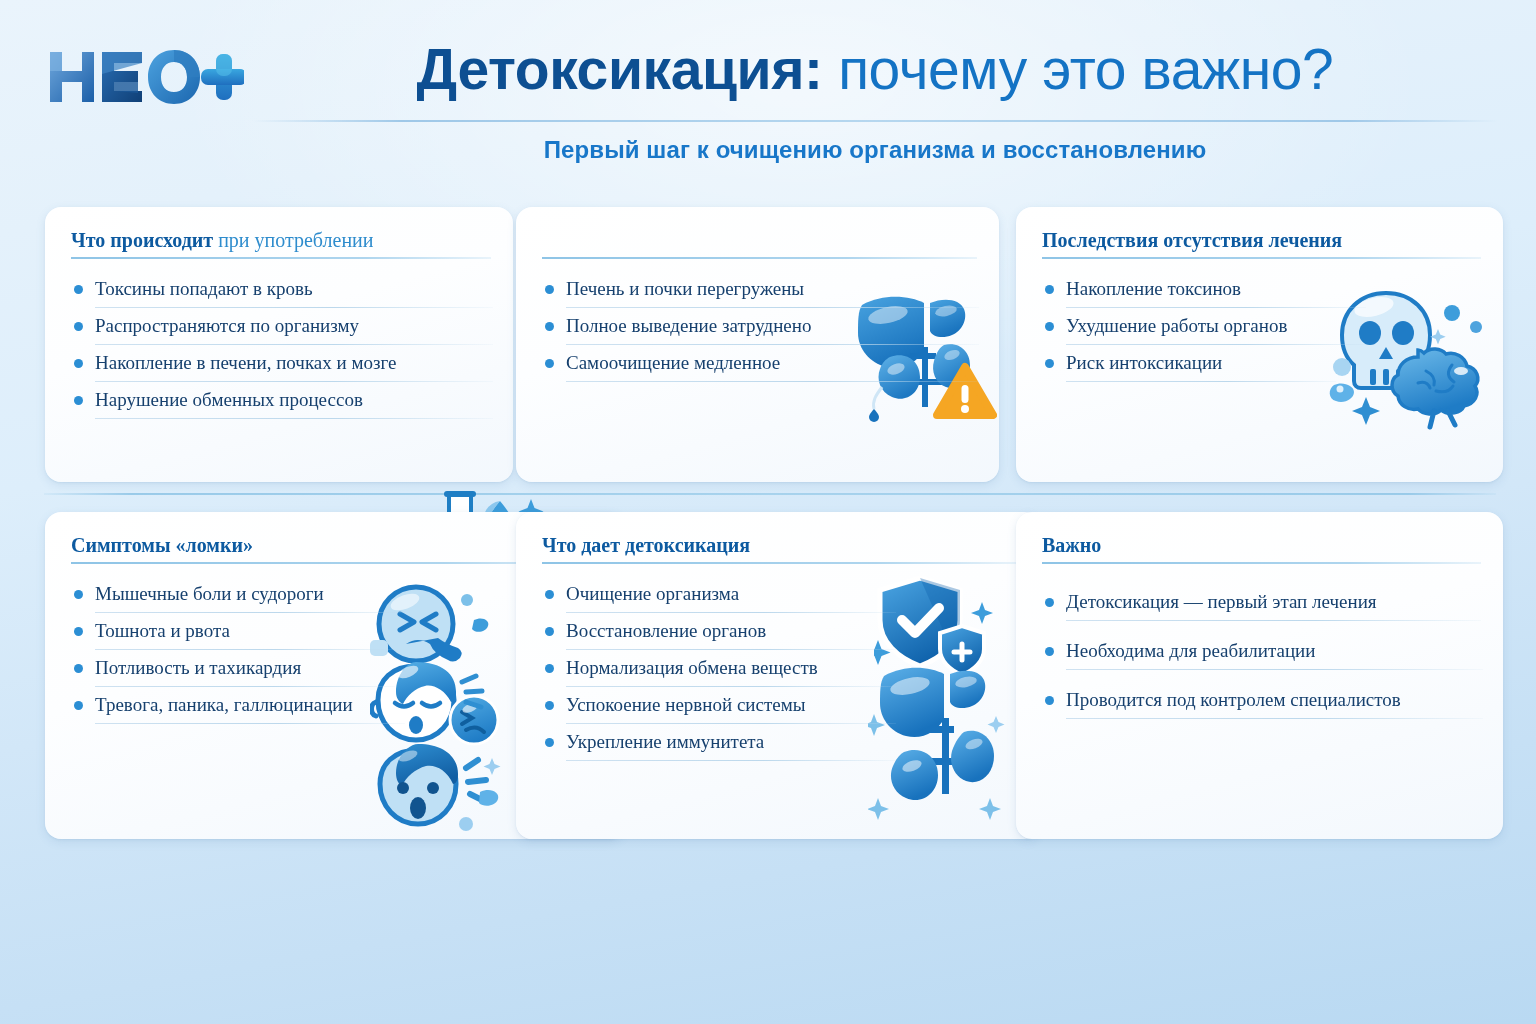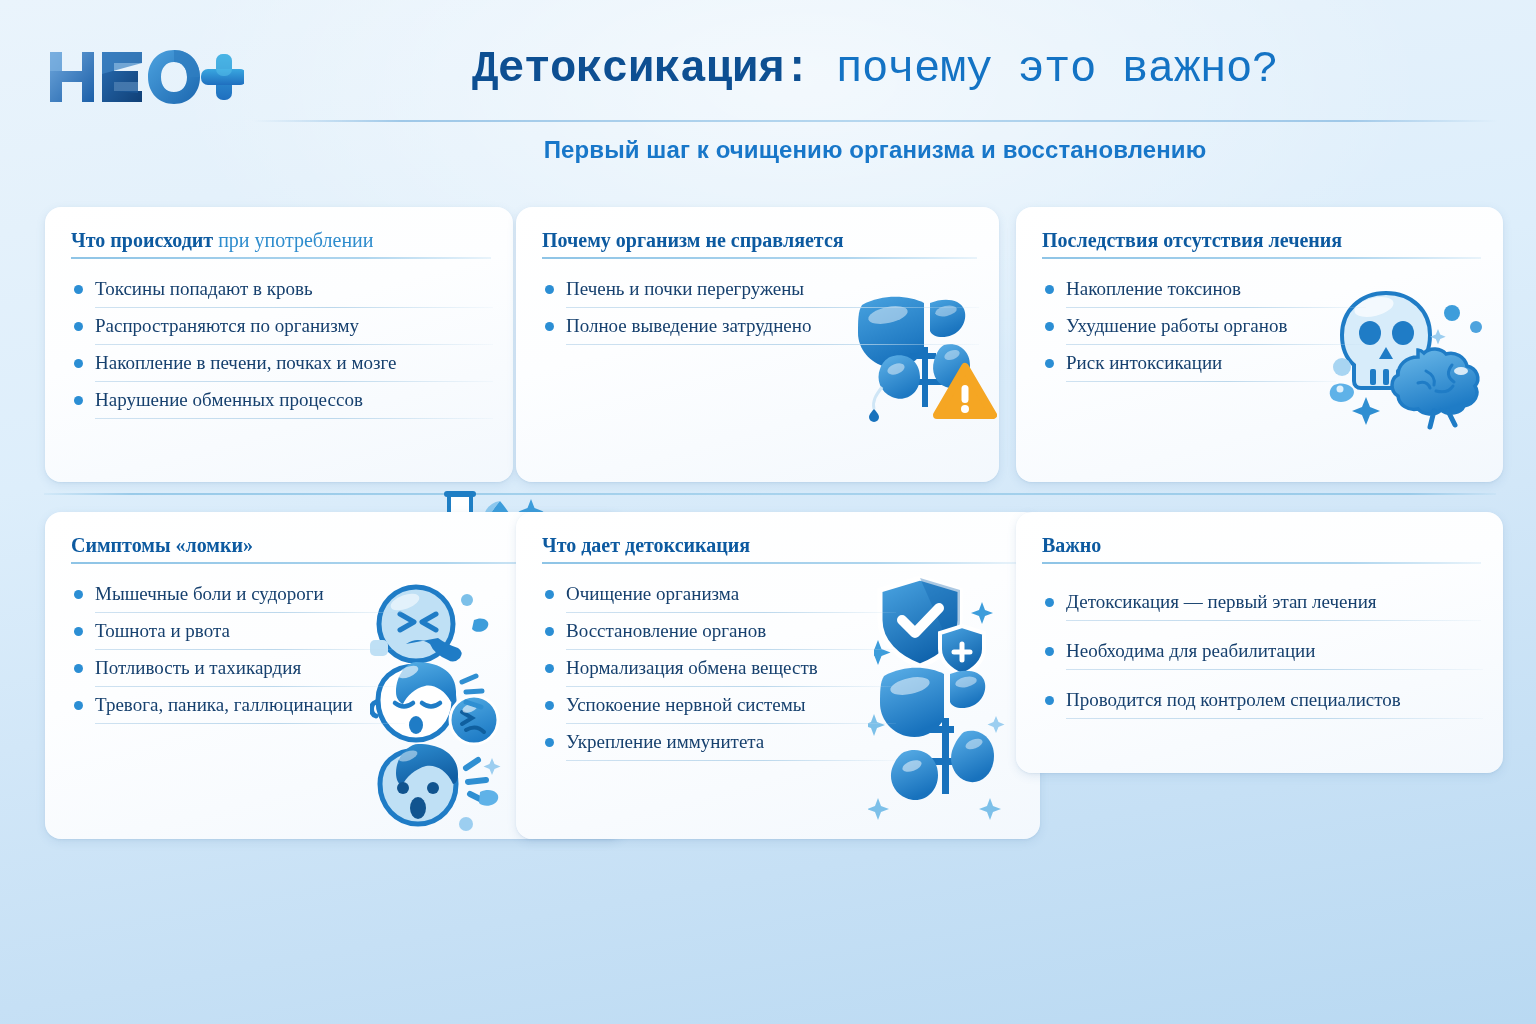--- a/index.html
+++ b/index.html
@@ -14,21 +14,21 @@
     background:radial-gradient(900px 420px at 52% 8%, rgba(255,255,255,.55), rgba(255,255,255,0) 70%);
     pointer-events:none;
   }
 
   
   .header{position:absolute;left:0;top:0;width:1536px;height:185px;}
   .logo{position:absolute;left:44px;top:44px;width:200px;height:66px;}
   .logo svg{display:block;}
   .title-wrap{position:absolute;left:255px;top:38px;width:1240px;text-align:center;}
   .title{
-    font-size:44px;line-height:62px;letter-spacing:-.4px;white-space:nowrap;font-family:Liberation Mono, monospace;
+    font-size:57px;line-height:62px;letter-spacing:-.4px;white-space:nowrap;
   }
   .title .t-bold{font-weight:bold;color:#0d4f92;}
   .title .t-light{font-weight:normal;color:#1473c4;}
   .title-rule{
     position:absolute;left:252px;top:120px;width:1246px;height:2px;
     background:linear-gradient(90deg,rgba(160,200,232,0) 0%,#9fc8e8 12%,#b6d7ef 50%,#9fc8e8 88%,rgba(160,200,232,0) 100%);
   }
   .subtitle{
     position:absolute;left:255px;top:136px;width:1240px;text-align:center;
     font-weight:bold;font-size:24px;color:#1877c9;letter-spacing:.1px;
@@ -40,21 +40,21 @@
     position:absolute;
     background:linear-gradient(165deg,#ffffff 0%,#fdfeff 42%,#f3f8fd 100%);
     border-radius:16px;
     box-shadow:0 3px 10px rgba(80,130,180,.14), 0 1px 2px rgba(80,130,180,.10);
   }
   .c1{left:45px;  top:207px; width:468px; height:275px;}
   .c2{left:516px; top:207px; width:483px; height:275px;}
   .c3{left:1016px;top:207px; width:487px; height:275px;}
   .c4{left:45px;  top:512px; width:564px; height:327px;padding-left:16px;}
   .c5{left:516px; top:512px; width:524px; height:327px;}
-  .c6{left:1016px;top:512px; width:487px; height:261px;}
+  .c6{left:1016px;top:512px; width:487px; height:327px;}
 
   .row-divider{
     position:absolute;left:44px;top:493px;width:1452px;height:2px;
     background:linear-gradient(90deg,rgba(155,204,233,.15) 0%,#9acbe9 6%,#a8d3ed 50%,#9acbe9 94%,rgba(155,204,233,.15) 100%);
   }
 
   .card-title{
     position:absolute;left:26px;top:20px;right:22px;
     font-size:20px;line-height:26px;white-space:nowrap;
   }
@@ -211,23 +211,20 @@
       </div>
       <div class="li">
         <span class="bullet"></span>
         <span class="txt">Нарушение обменных процессов</span>
         <div class="underline"></div>
       </div>
     </div>
   </div>
 
   <div class="card c2">
-    <div class="card-title">
-      <span class="ct-bold">Почему организм не справляется</span>
-    </div>
     <div class="card-title-rule"></div>
 
     <div class="icon-abs" style="left:336px;top:80px;">
       <svg width="145" height="135" viewBox="0 0 145 135">
         <defs>
           <linearGradient id="liv" x1="0" y1="0" x2="0.4" y2="1">
             <stop offset="0" stop-color="#49a3e0"></stop>
               <stop offset="1" stop-color="#1872bd"></stop>
           </linearGradient>
           <linearGradient id="kid" x1="0" y1="0" x2="0.5" y2="1">
@@ -263,20 +260,25 @@
 
     <div class="list">
       <div class="li">
         <span class="bullet"></span>
         <span class="txt">Печень и почки перегружены</span>
         <div class="underline"></div>
       </div>
       <div class="li">
         <span class="bullet"></span>
         <span class="txt">Полное выведение затруднено</span>
+        <div class="underline"></div>
+      </div>
+      <div class="li">
+        <span class="bullet"></span>
+        <span class="txt">Самоочищение медленное</span>
         <div class="underline"></div>
       </div>
     </div>
   </div>
 
   <div class="card c3">
     <div class="card-title">
       <span class="ct-bold">Последствия отсутствия лечения</span>
     </div>
     <div class="card-title-rule"></div>

